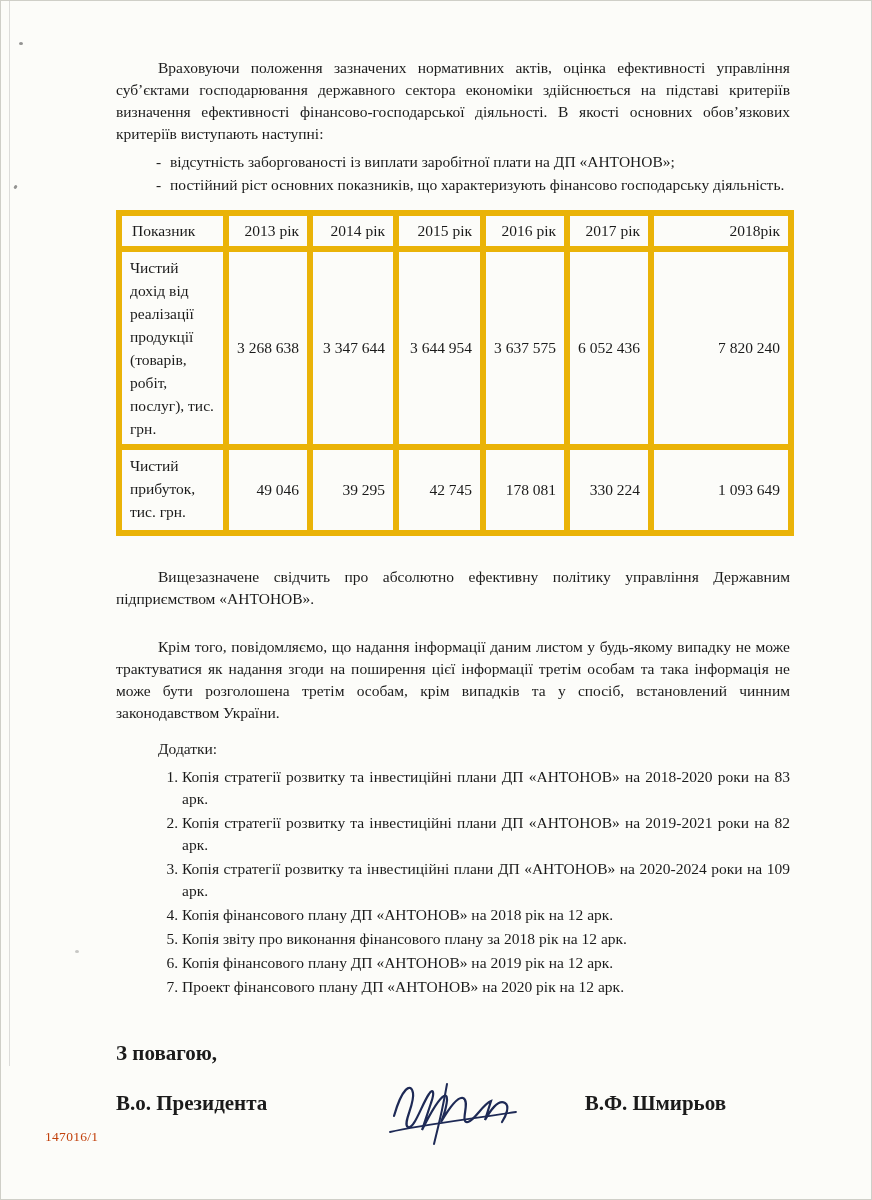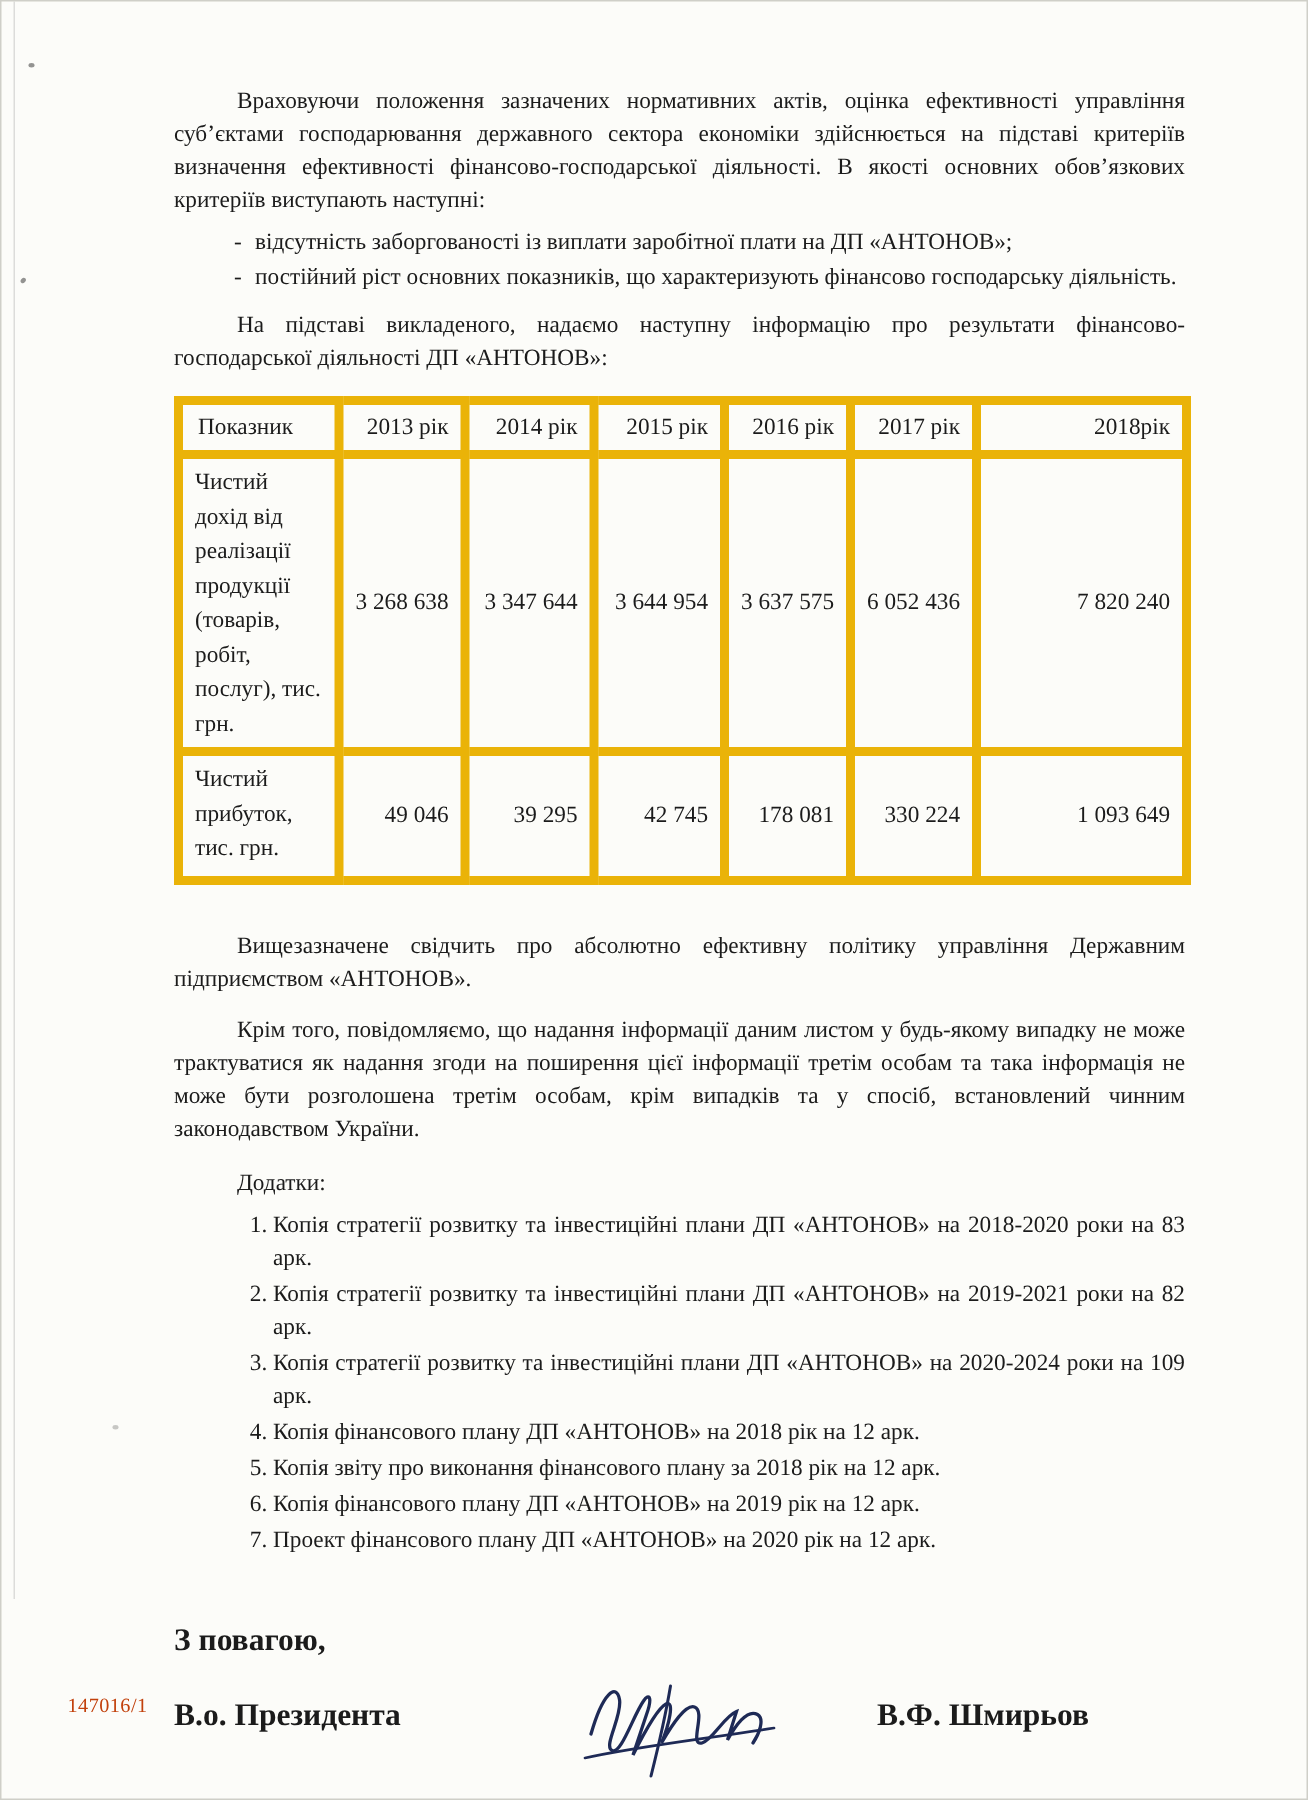--- a/index.html
+++ b/index.html
@@ -23,21 +23,21 @@
   .a2 { left:13px; top:184px; width:3px; height:4px; transform:rotate(40deg); }
   .a3 { left:74px; top:949px; width:4px; height:3px; opacity:.5; }
 
   .content {
     position:absolute; left:115px; top:56px; width:674px;
     font-size:15.5px; line-height:22px;
   }
   p.para { text-align:justify; }
   .indent { text-indent:42px; }
   .mb-s { margin-bottom:6px; }
-  .mb-m { margin-bottom:12px; }
+  .mb-m { margin-bottom:26px; }
 
   ul.bullets { list-style:none; margin:2px 0 10px 0; }
   ul.bullets li {
     position:relative; padding-left:54px; text-align:justify; margin-bottom:1px;
   }
   ul.bullets li .dash { position:absolute; left:40px; top:0; }
 
   table.data-table {
     border-collapse:collapse; width:672px; table-layout:fixed;
     margin:14px 0 30px 0; font-size:15.5px;
@@ -89,21 +89,20 @@
       <li>
         <span class="dash">-</span>
         <span>відсутність заборгованості із виплати заробітної плати на ДП «АНТОНОВ»;</span>
       </li>
       <li>
         <span class="dash">-</span>
         <span>постійний ріст основних показників, що характеризують фінансово господарську діяльність.</span>
       </li>
     </ul>
 
-    <p class="para indent">На підставі викладеного, надаємо наступну інформацію про результати фінансово-господарської діяльності ДП «АНТОНОВ»:</p>
 
     <table class="data-table">
       <colgroup>
         <col style="width:107px">
           <col style="width:84px">
           <col style="width:86px">
         <col style="width:87px">
           <col style="width:84px">
           <col style="width:84px">
           <col style="width:140px">

